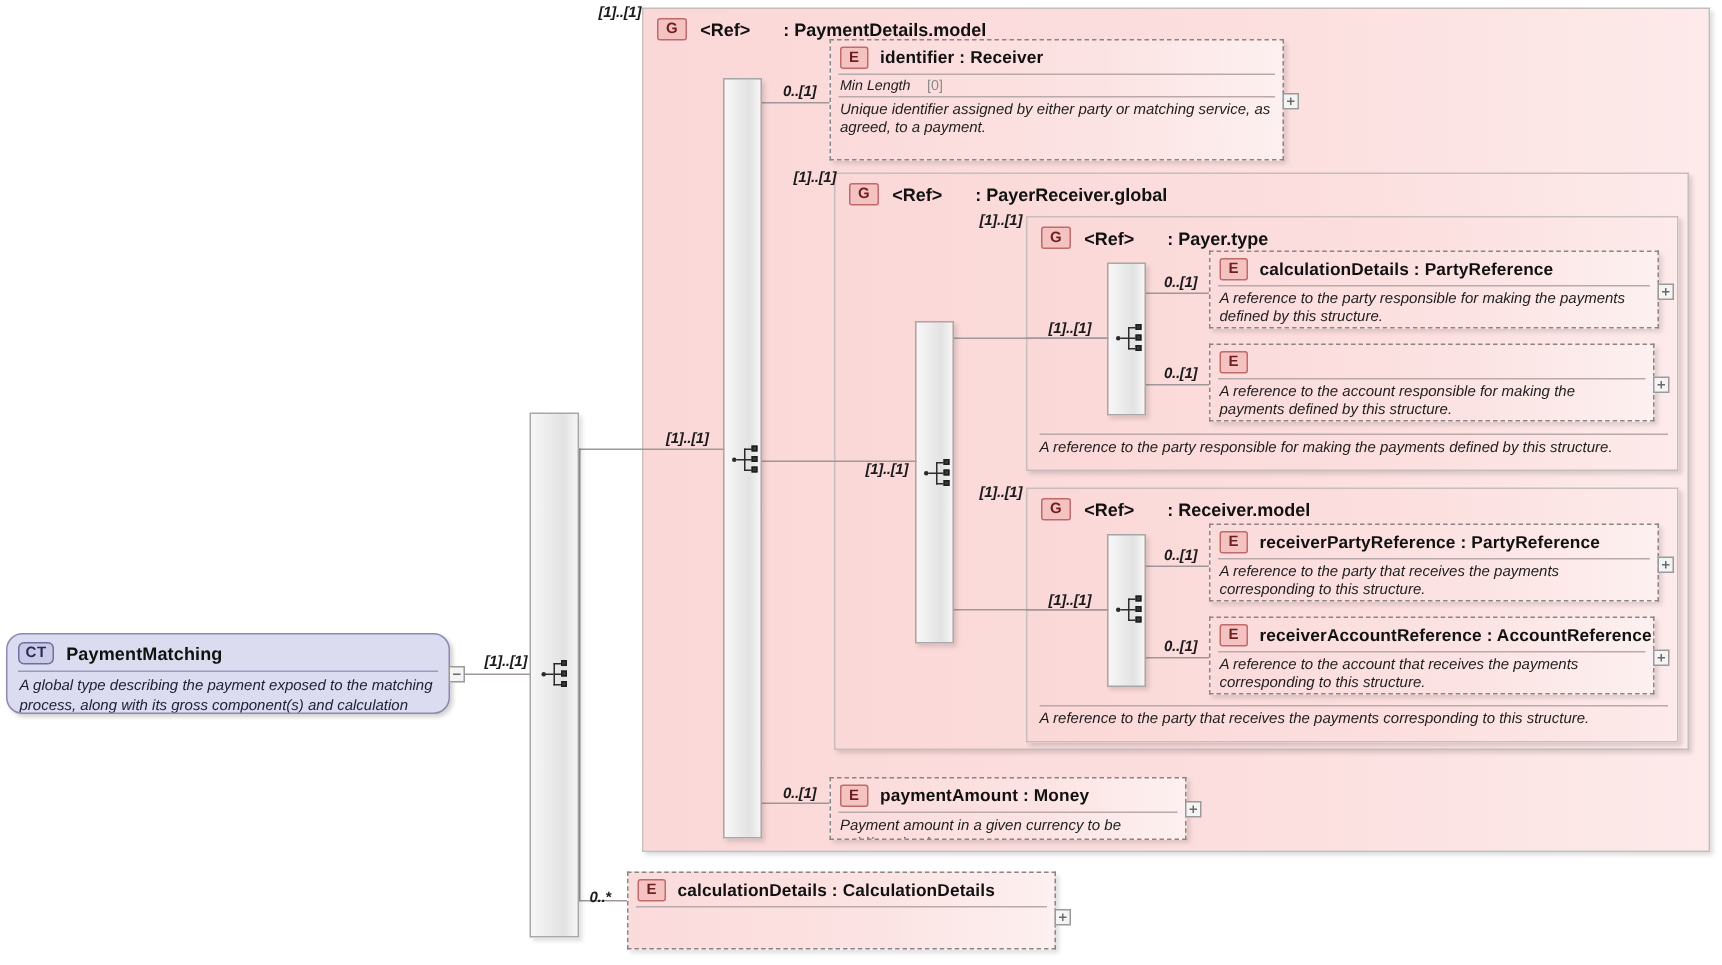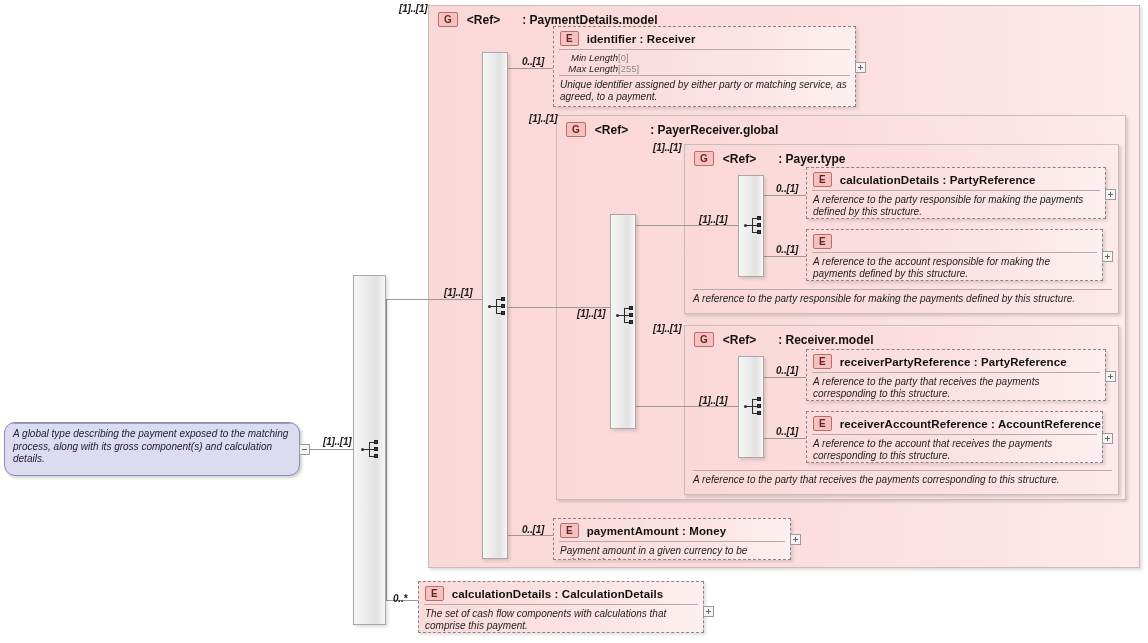--- a/index.html
+++ b/index.html
@@ -211,21 +211,20 @@
     height: 1px;
     background: #b9a9a9;
     margin: 0 5px;
   }
   .facets {
     padding: 2px 5px 1px 6px;
     font-size: 9.5px;
     font-style: italic;
     color: #1d1d1d;
     line-height: 11px;
-    text-align: right;
   }
   .facet-row { display: flex; }
   .facet-label { width: 58px; }
   .facet-val { color: #8a8a8a; font-style: normal; }
   .elem-doc {
     padding: 3px 6px 4px 6px;
     font-size: 10px;
     font-style: italic;
     color: #1d1d1d;
     line-height: 12px;
@@ -384,40 +383,40 @@
     <div class="sl" style="left:8px; top:3px; width:1px; height:15px;"></div>
     <div class="sl" style="left:8px; top:3px; width:5px; height:1px;"></div>
     <div class="sl" style="left:8px; top:10px; width:5px; height:1px;"></div>
     <div class="sl" style="left:8px; top:17px; width:5px; height:1px;"></div>
     <div class="sq" style="left:13px; top:1px;"></div>
     <div class="sq" style="left:13px; top:8px;"></div>
     <div class="sq" style="left:13px; top:15px;"></div>
   </div>
 
   <div class="ct-box" style="left:4px; top:422px; width:294px; height:52px;">
+    <div class="ct-head">
+      <span class="ct-tag">CT</span>
+      <span class="ct-title">PaymentMatching</span>
+    </div>
     <div class="ct-rule"></div>
     <div class="ct-doc">A global type describing the payment exposed to the matching process, along with its gross component(s) and calculation details.</div>
   </div>
   <div class="toggle" style="left:299px; top:444px;"></div>
 
   <div class="elem" style="left:553px; top:26px; width:303px; height:81px;">
     <div class="elem-head">
       <span class="e-tag">E</span>
       <span class="e-title">identifier : Receiver</span>
     </div>
     <div class="elem-rule"></div>
     <div class="facets">
       <div class="facet-row">
         <span class="facet-label">Min Length</span>
         <span class="facet-val">[0]</span>
       </div>
-      <div class="facet-row">
-        <span class="facet-label">Max Length</span>
-        <span class="facet-val">[255]</span>
-      </div>
     </div>
     <div class="elem-rule"></div>
     <div class="elem-doc">Unique identifier assigned by either party or matching service, as agreed, to a payment.</div>
   </div>
   <div class="toggle plus" style="left:855px; top:62px;"></div>
 
   <div class="elem" style="left:806px; top:167px; width:300px; height:52px;">
     <div class="elem-head">
       <span class="e-tag">E</span>
       <span class="e-title">calculationDetails : PartyReference</span>
@@ -465,21 +464,20 @@
     <div class="elem-doc">Payment amount in a given currency to be paid/received.</div>
   </div>
   <div class="toggle plus" style="left:790px; top:534px;"></div>
 
   <div class="elem" style="left:418px; top:581px; width:286px; height:52px;">
     <div class="elem-head">
       <span class="e-tag">E</span>
       <span class="e-title">calculationDetails : CalculationDetails</span>
     </div>
     <div class="elem-rule"></div>
-    <div class="elem-doc">The set of cash flow components with calculations that comprise this payment.</div>
   </div>
   <div class="toggle plus" style="left:703px; top:606px;"></div>
 
   <div class="card" style="left:323px; top:436px;">[1]..[1]</div>
 
   <div class="card" style="left:399px; top:3px;">[1]..[1]</div>
   <div class="card" style="left:444px; top:287px;">[1]..[1]</div>
 
   <div class="card" style="left:522px; top:56px;">0..[1]</div>
 

